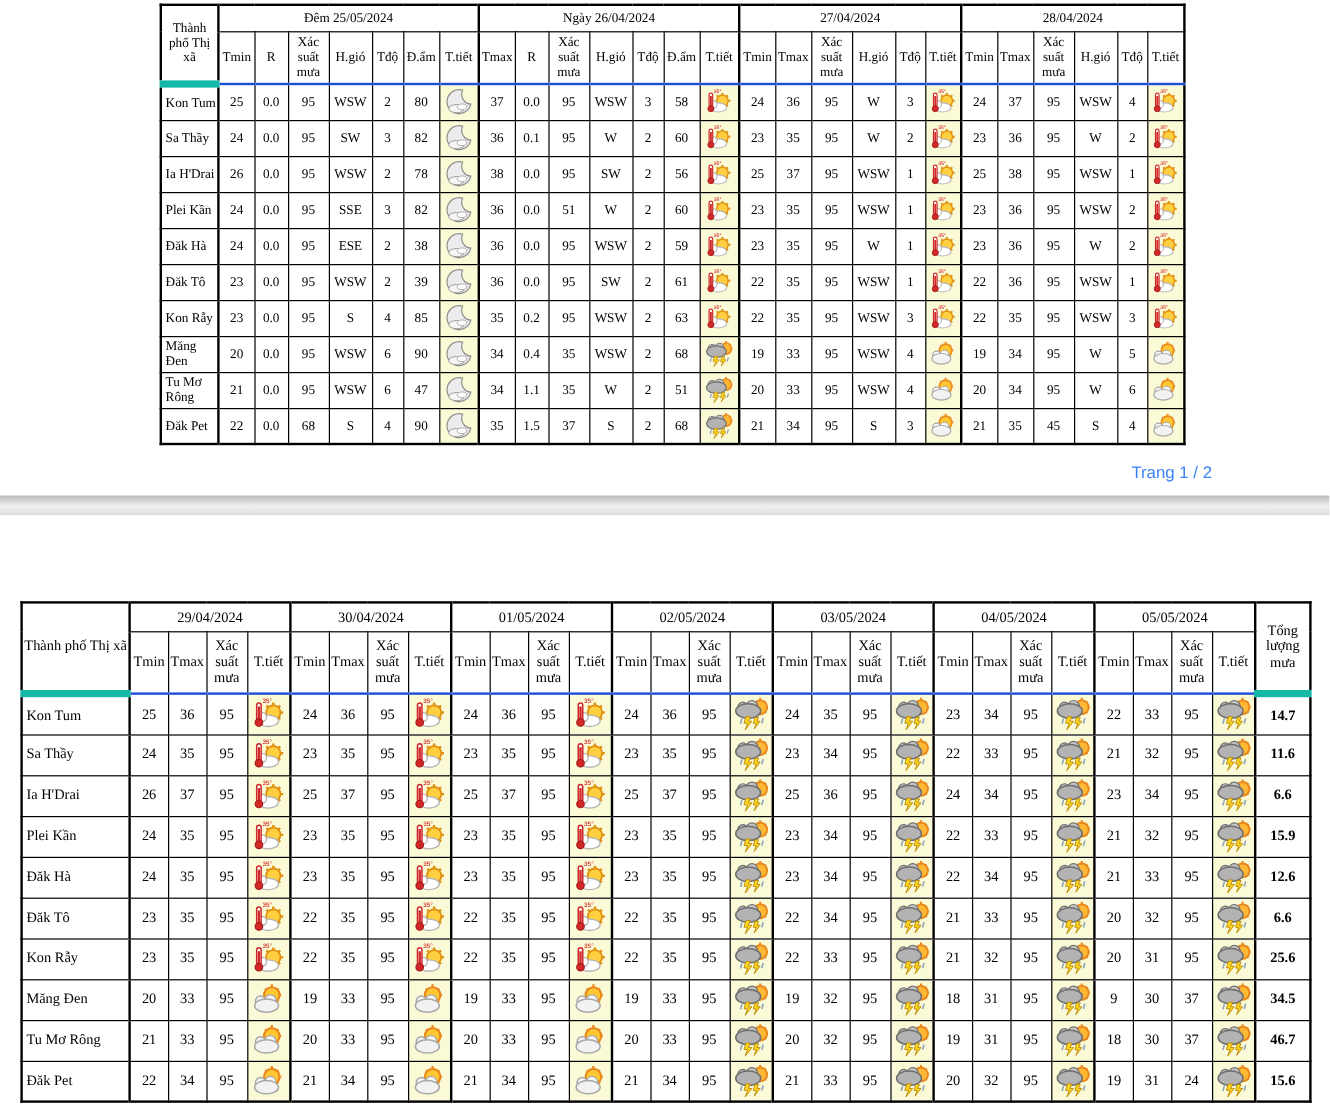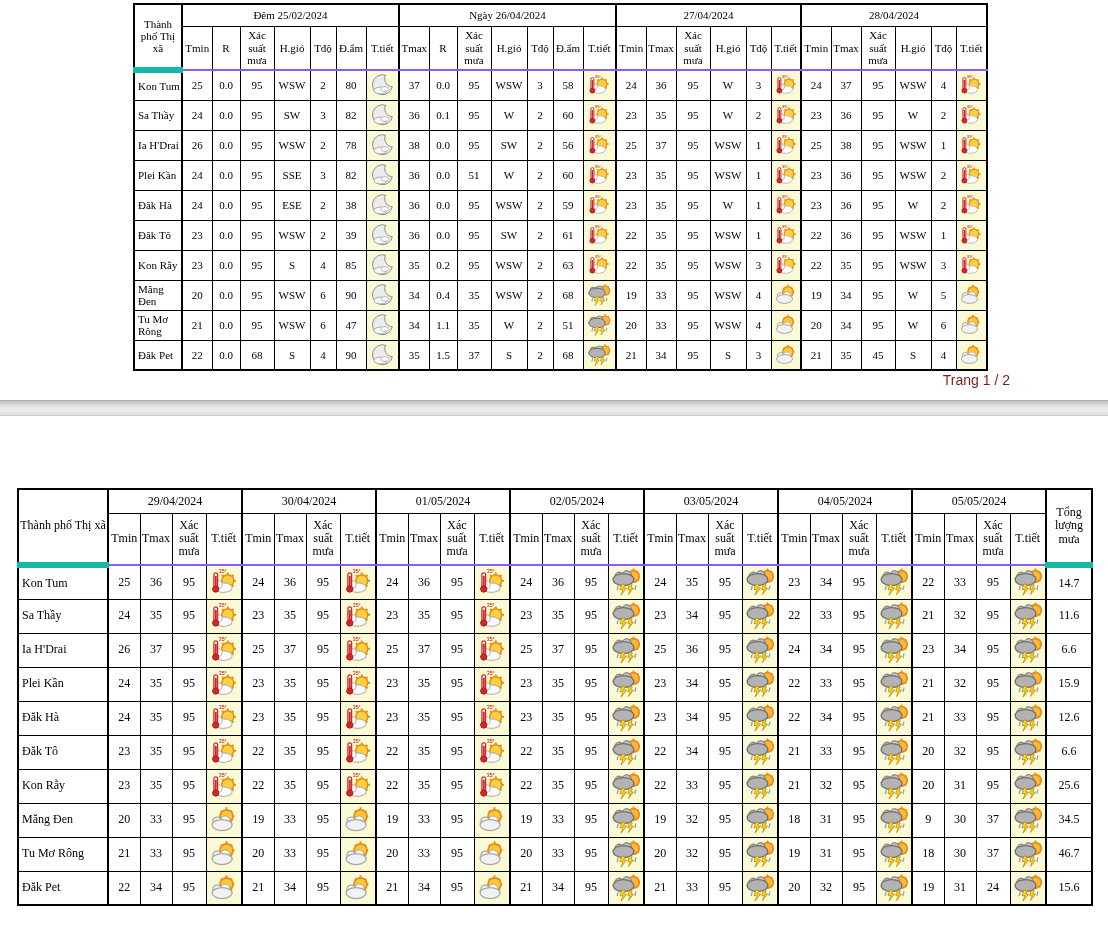--- a/index.html
+++ b/index.html
@@ -17,32 +17,32 @@
   }
   .t1{font-size:11px;}
   .t1 thead tr.hrow1{height:22px;}
   .t1 thead tr.hrow2{height:44px;}
   .t1 tbody tr{height:30px;}
   .t2{font-size:12px;margin-left:17px;}
   .t2 thead tr.hrow1{height:24px;}
   .t2 thead tr.hrow2{height:52px;}
   .t2 tbody tr{height:34px;}
   .bl2{border-left:2px solid #000 !important;}
-  thead tr.hrow2 th{border-bottom:2px solid #8b5cf6;}
+  thead tr.hrow2 th{border-bottom:2px solid #1d4ed8;}
   th.corner,th.total-h{border-bottom:6px solid #14b8a6;margin-top:20px;}
   th.city{text-align:left;padding-left:3px;}
   td.iconcell{background:#fbfad6;}
   .wicon{display:block;margin:0 auto;}
   .t1 .wicon{width:24px;height:24px;}
   .t2 .wicon{width:30px;height:30px;}
-  td.total{font-weight:normal;}
+  td.total{font-weight:bold;}
   th.total-h{font-weight:normal;}
   .footer{
-    text-align:right;padding-right:98px;margin-top:1px;
-    font-family:"Liberation Sans","DejaVu Sans",sans-serif;font-size:14px;color:#7f1d1d;
+    text-align:right;padding-right:98px;margin-top:14px;
+    font-family:"Liberation Sans","DejaVu Sans",sans-serif;font-size:14px;color:#3b82f6;
   }
   .separator{
     height:14px;margin-top:12px;width:1108px;
     background:linear-gradient(180deg,#c2c2c2 0%,#efefef 55%,#e0e0e0 100%);
     border-top:1px solid #b0b0b0;border-bottom:1px solid #cfcfcf;
   }
   .page2-wrap{margin-top:72px;}
   .svgdefs{position:absolute;width:0;height:0;}
 </style>
 </head>
@@ -132,21 +132,21 @@
         <col style="width: 30px;">
         <col style="width: 30px;">
         <col style="width: 34px;">
         <col style="width: 36px;">
         <col style="width: 25px;">
         <col style="width: 31px;">
       </colgroup>
       <thead>
         <tr class="hrow1">
           <th class="corner" rowspan="2">Thành phố Thị xã</th>
-          <th class="group bl2" colspan="7">Đêm 25/02/2024</th>
+          <th class="group bl2" colspan="7">Đêm 25/05/2024</th>
           <th class="group bl2" colspan="7">Ngày 26/04/2024</th>
           <th class="group bl2" colspan="6">27/04/2024</th>
           <th class="group bl2" colspan="6">28/04/2024</th>
         </tr>
         <tr class="hrow2">
           <th class="bl2">Tmin</th>
           <th>R</th>
           <th>Xác suất mưa</th>
           <th>H.gió</th>
           <th>Tđộ</th>

